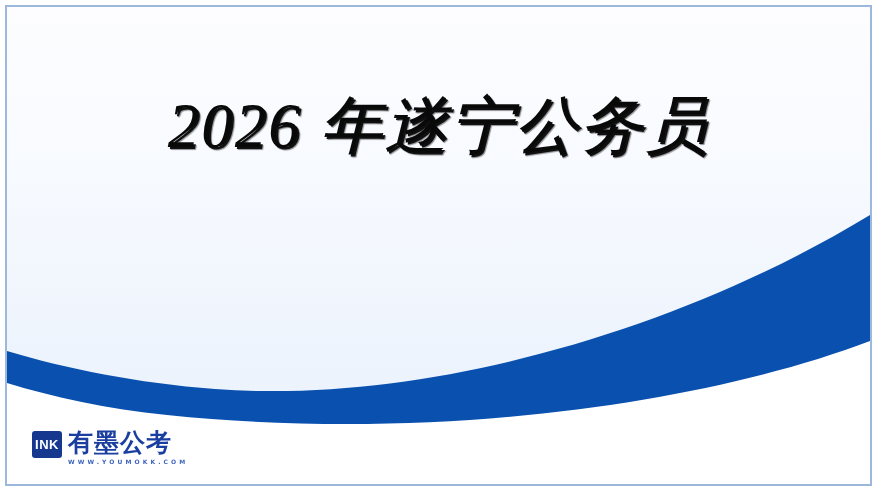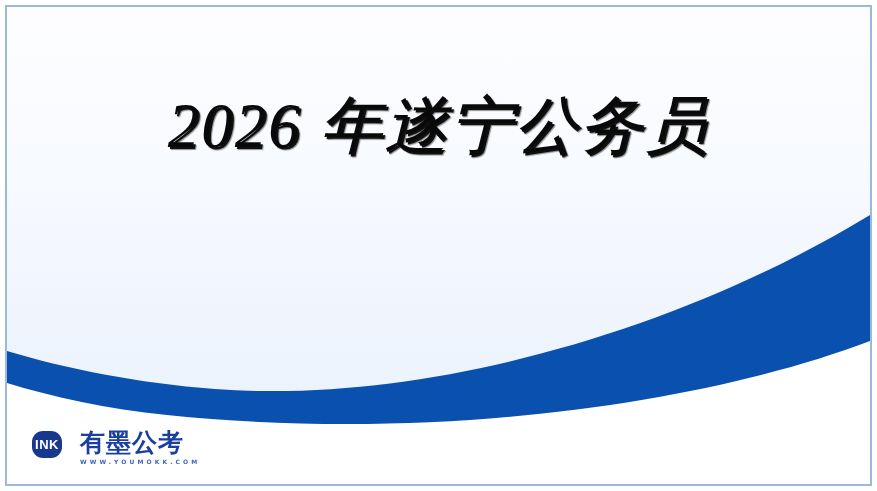--- a/index.html
+++ b/index.html
@@ -80,35 +80,35 @@
     position: absolute;
     left: 25px;
     bottom: 18px;
     display: flex;
     align-items: flex-start;
     z-index: 25;
   }
   #logo-mark {
     width: 30px;
     height: 27px;
-    border-radius: 11px;
+    border-radius: 3px;
     background: #17388f;
     color: #ffffff;
     font-size: 13px;
     font-weight: 700;
     letter-spacing: 0.5px;
     display: flex;
     align-items: center;
     justify-content: center;
     font-family: "Liberation Sans", sans-serif;
     flex: none;
     margin-top: 1px;
   }
   #logo-text {
-    margin-left: 18px;
+    margin-left: 6px;
     display: flex;
     flex-direction: column;
   }
   #logo-name {
     font-family: "DejaVu Sans", sans-serif;
     font-size: 25px;
     font-weight: 700;
     line-height: 26px;
     color: #1b3fa0;
     letter-spacing: 1px;

